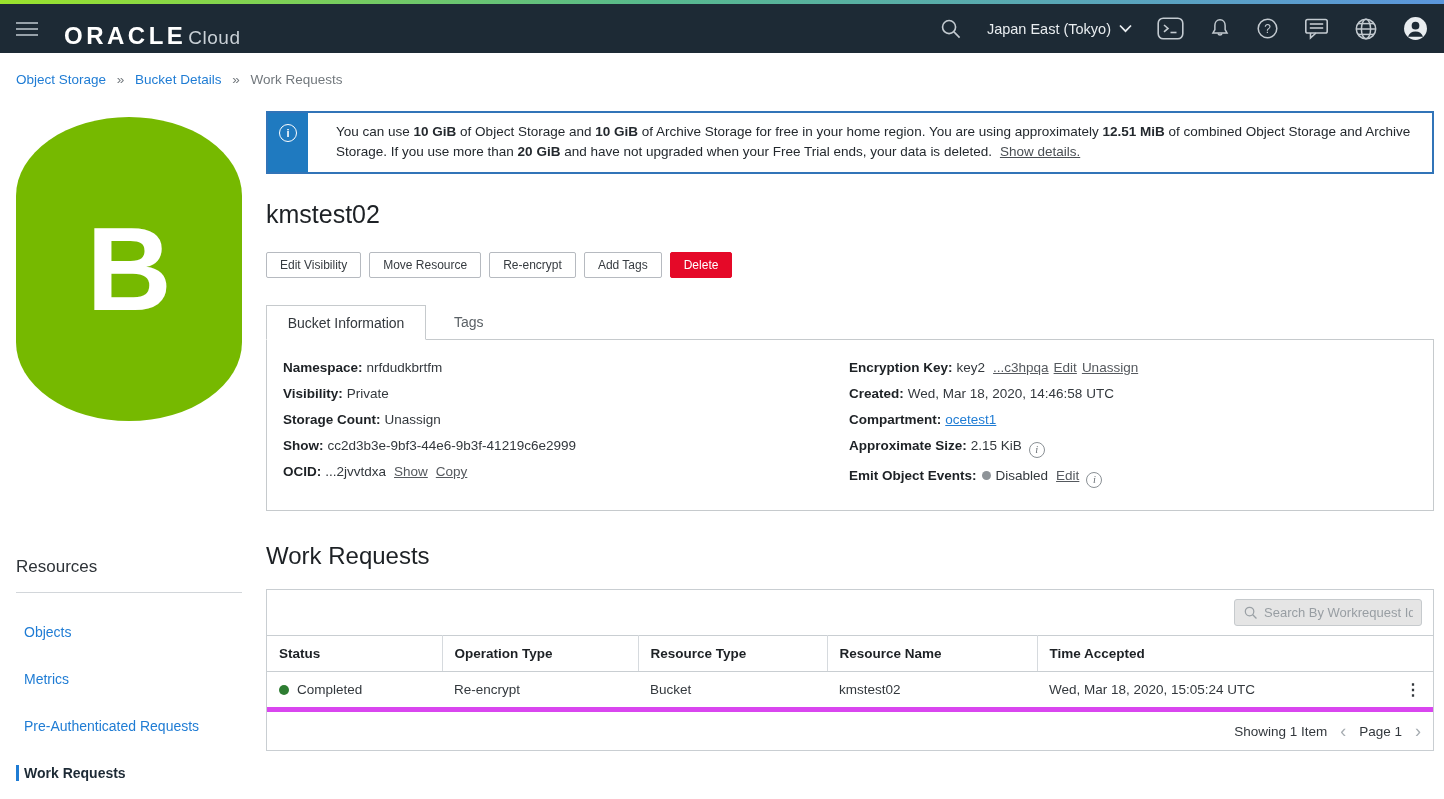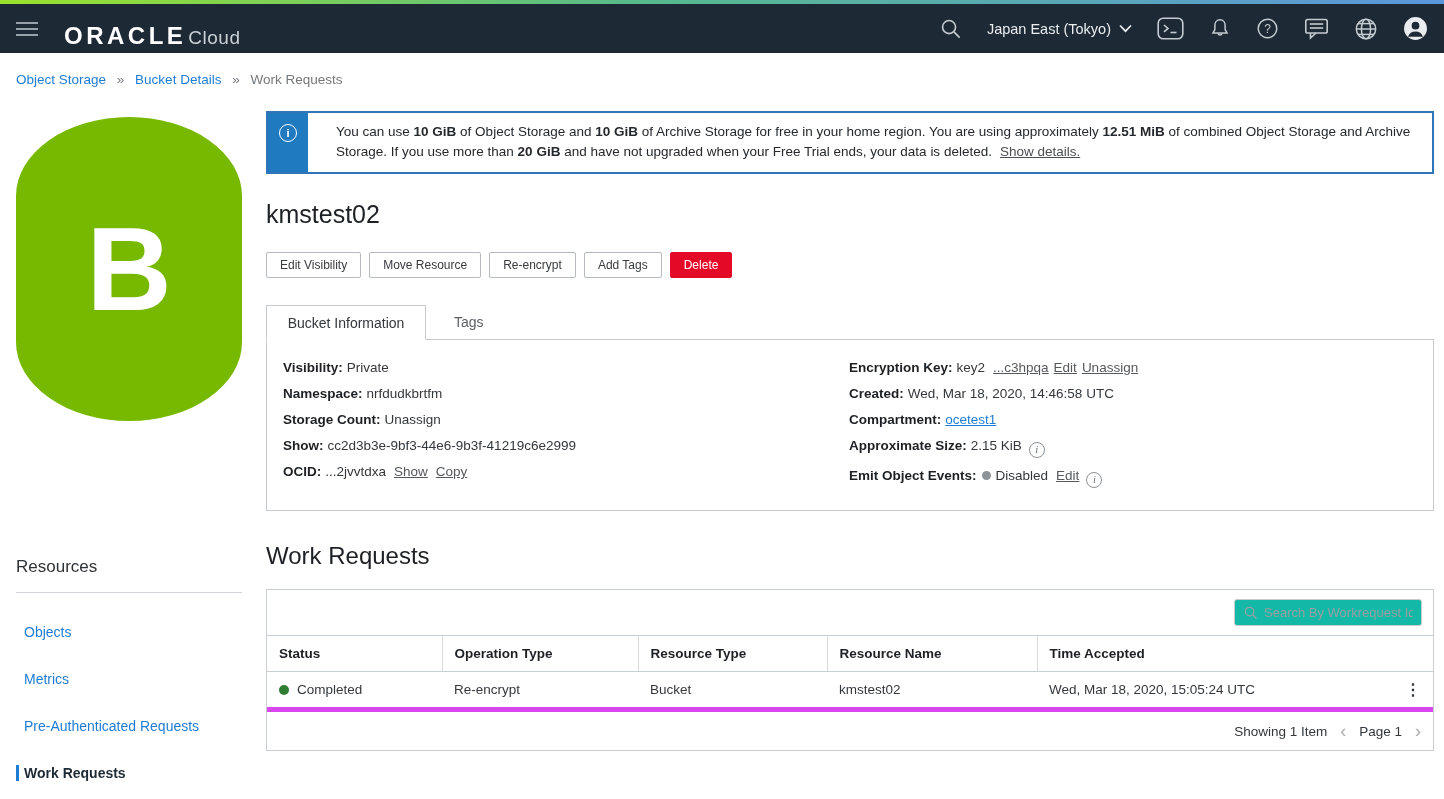--- a/index.html
+++ b/index.html
@@ -94,21 +94,21 @@
     color:#6a7075; line-height:14px; margin-left:7px; vertical-align:-3px; cursor:pointer;
   }
   .gray-dot { display:inline-block; width:9px; height:9px; border-radius:50%; background:#8e9398; margin:0 5px 0 5px; }
 
   
   h2.section-title { font-size:24px; font-weight:400; color:#1d2125; margin-top:31px; }
   .table-card { margin-top:19px; border:1px solid #c9ced2; background:#fff; }
   .search-row { display:flex; justify-content:flex-end; padding:9px 11px; }
   .searchbox {
     width:188px; height:27px; border:1px solid #c6cacd; border-radius:3px;
-    display:flex; align-items:center; padding:0 8px; gap:6px; background:#14b8a6;
+    display:flex; align-items:center; padding:0 8px; gap:6px; background:#e5e5e5;
   }
   .searchbox input {
     border:none; outline:none; flex:1; font-family:inherit; font-size:13px; color:#33383d; min-width:0; background:transparent;
   }
   .searchbox input::placeholder { color:#989ea3; }
   table.wr { width:100%; border-collapse:collapse; font-size:13.5px; }
   table.wr th {
     text-align:left; font-weight:700; color:#1d2125; padding:10px 12px;
     border-top:1px solid #c9ced2; border-bottom:1px solid #c9ced2; border-right:1px solid #d6dade;
   }
@@ -248,24 +248,24 @@
     </div>
 
     <div class="tabs">
       <div class="tab active">Bucket Information</div>
       <div class="tab inactive">Tags</div>
     </div>
 
     <div class="info-panel">
       <div class="info-left">
         <div class="f-row">
+          <span class="lbl">Namespace:</span><span class="val">nrfdudkbrtfm</span>
+        </div>
+        <div class="f-row">
           <span class="lbl">Visibility:</span><span class="val">Private</span>
-        </div>
-        <div class="f-row">
-          <span class="lbl">Namespace:</span><span class="val">nrfdudkbrtfm</span>
         </div>
         <div class="f-row">
           <span class="lbl">Storage Count:</span><span class="val">Unassign</span>
         </div>
         <div class="f-row">
           <span class="lbl">Show:</span><span class="val">cc2d3b3e-9bf3-44e6-9b3f-41219c6e2999</span>
         </div>
         <div class="f-row">
           <span class="lbl">OCID:</span><span class="val">...2jvvtdxa</span><a class="glink">Show</a><a class="glink">Copy</a>
         </div>

